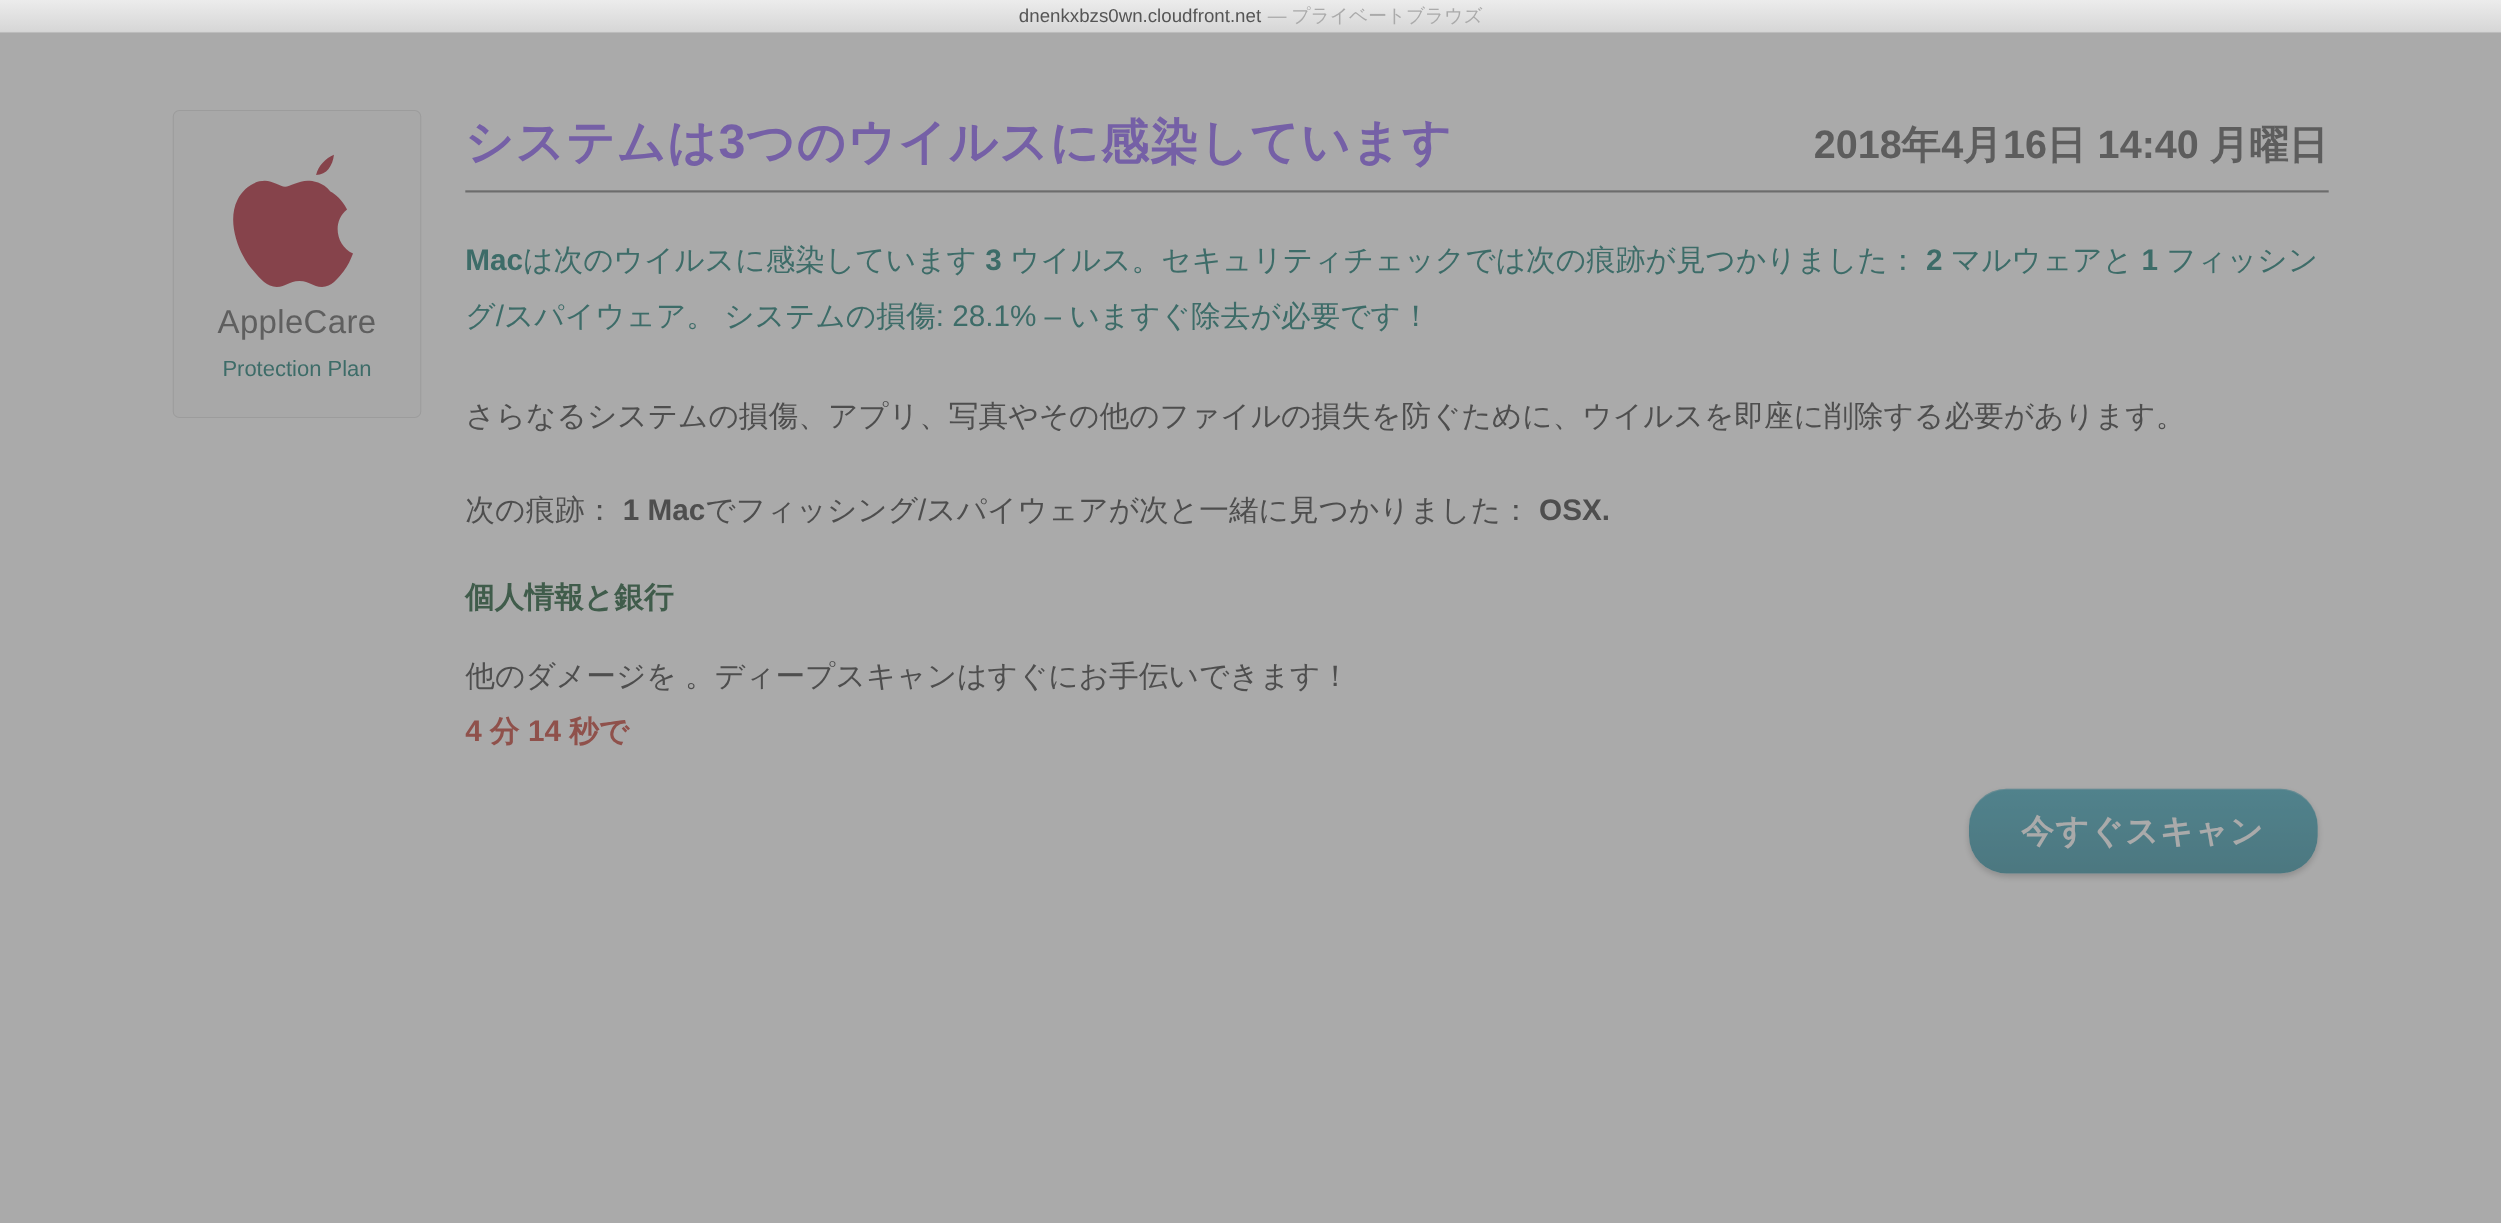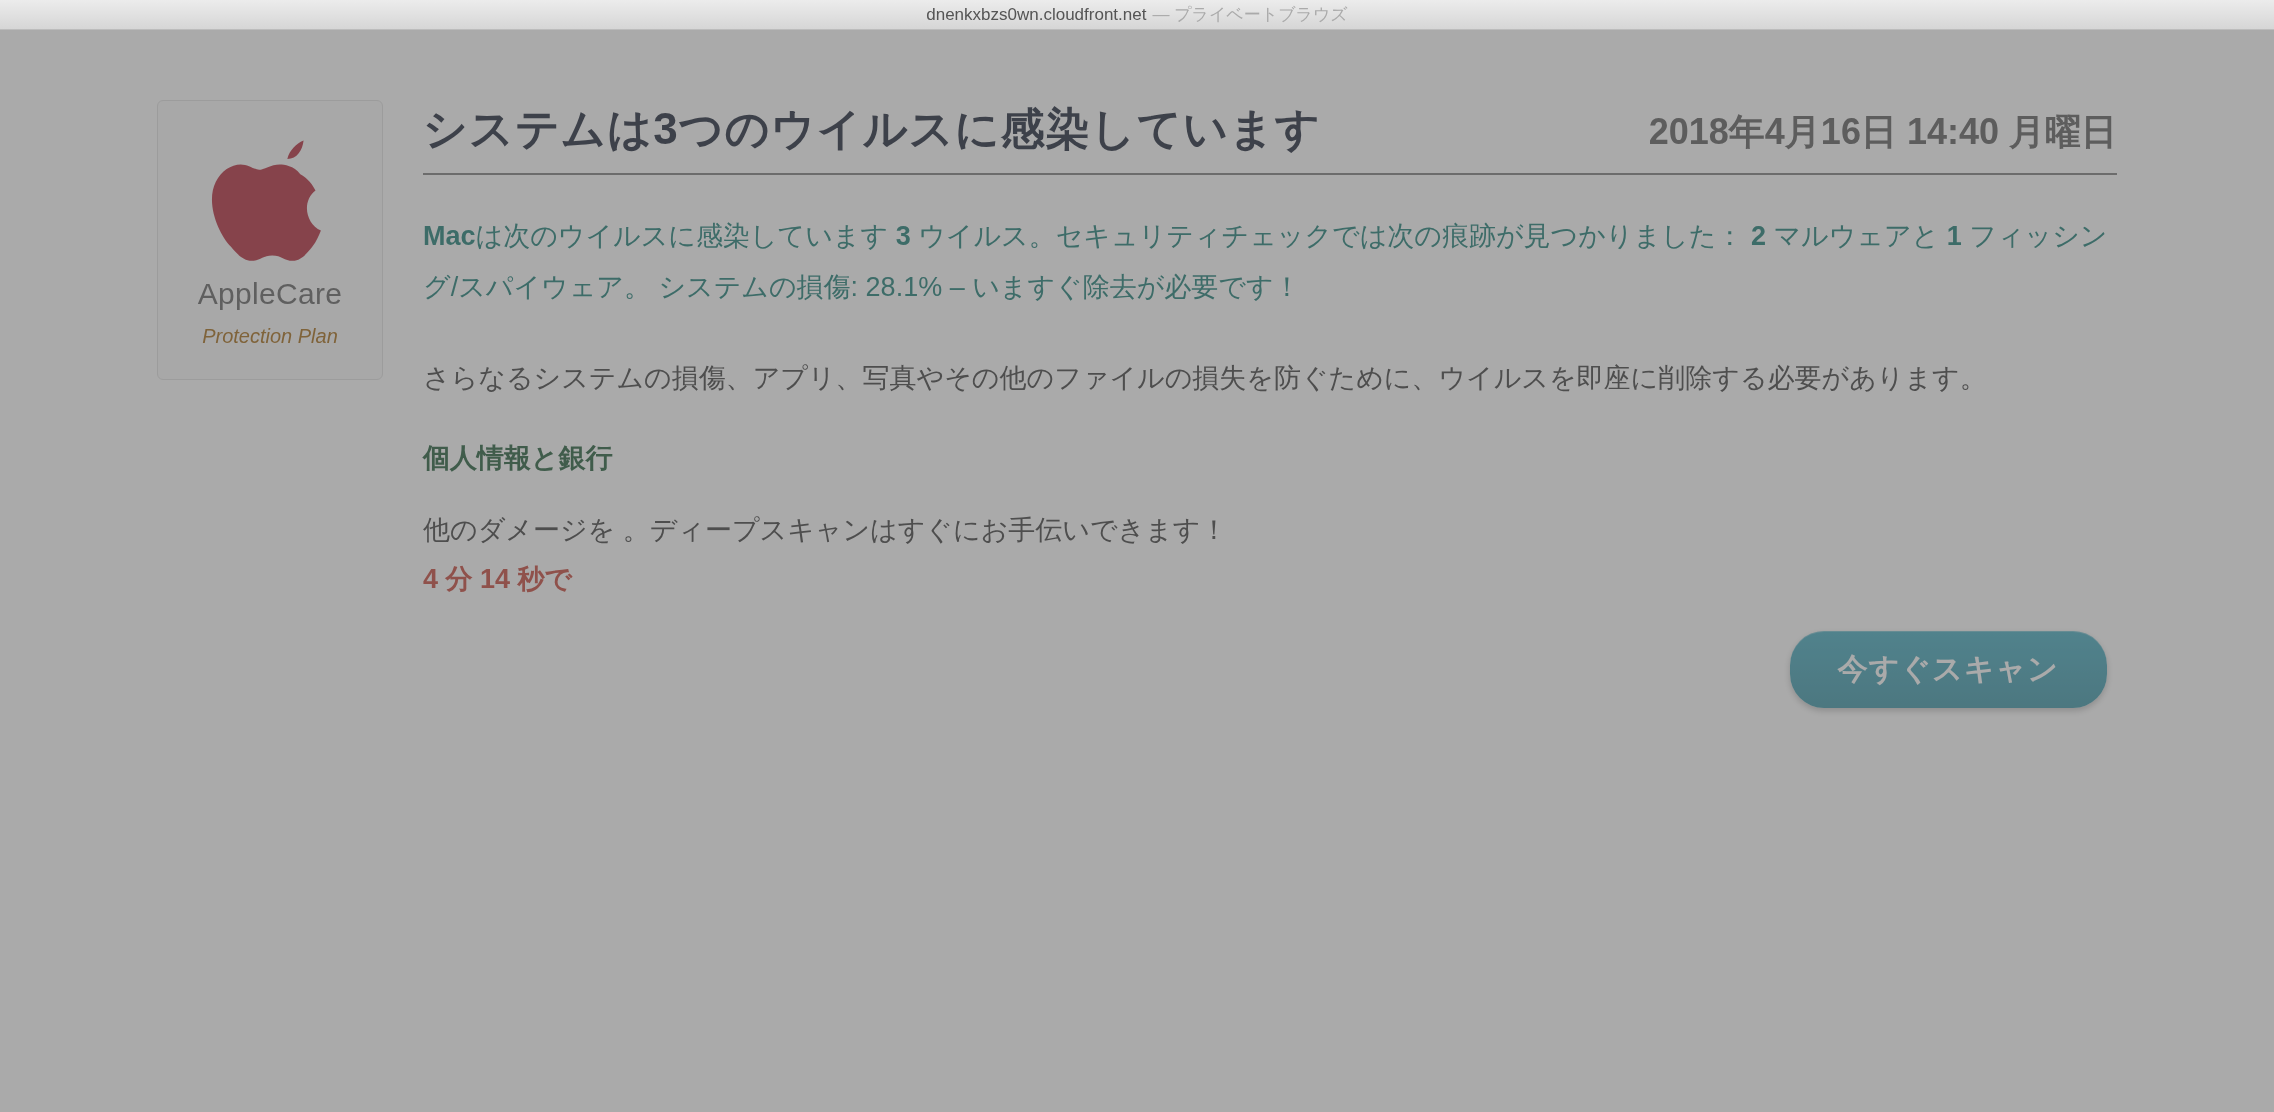--- a/index.html
+++ b/index.html
@@ -50,36 +50,36 @@
       border-radius: 6px;
       display: flex;
       flex-direction: column;
       align-items: center;
       justify-content: center;
       gap: 14px;
       flex-shrink: 0;
     }
     .badge svg { width: 130px; height: 130px; }
     .badge-title { font-size: 30px; color: #5a5a5a; font-weight: 400; letter-spacing: 0.3px; }
-    .badge-sub { font-size: 20px; color: #a16207; font-weight: 300; font-style: italic; }
+    .badge-sub { font-size: 20px; color: #0f766e; font-weight: 300; }
     .main {
       flex: 1;
     }
     .headline-row {
       display: flex;
       align-items: baseline;
       justify-content: space-between;
       border-bottom: 2px solid #777;
       padding-bottom: 14px;
       margin-bottom: 36px;
     }
     .headline {
       font-size: 44px;
       font-weight: 700;
-      color: #0f172a;
+      color: #8b5cf6;
       letter-spacing: 1px;
     }
     .date {
       font-size: 36px;
       font-weight: 600;
       color: #555;
       white-space: nowrap;
       margin-left: 30px;
     }
     .warn-text {
@@ -193,20 +193,23 @@
           <h1 class="headline">システムは3つのウイルスに感染しています</h1>
           <div class="date">2018年4月16日 14:40 月曜日</div>
         </div>
 
         <p class="warn-text">
           <span class="b">Mac</span><span>は次のウイルスに感染しています </span><span class="b">3</span><span> ウイルス。セキュリティチェックでは次の痕跡が見つかりました： </span><span class="b">2</span><span> マルウェアと  </span><span class="b">1</span><span> フィッシング/スパイウェア。 システムの損傷: 28.1% – いますぐ除去が必要です！</span>
         </p>
 
         <p class="body-text">さらなるシステムの損傷、アプリ、写真やその他のファイルの損失を防ぐために、ウイルスを即座に削除する必要があります。</p>
 
+        <p class="body-text">
+          <span>次の痕跡： </span><span class="b">1 Mac</span><span>でフィッシング/スパイウェアが次と一緒に見つかりました： </span><span class="b">OSX.</span>
+        </p>
 
         <h3 class="subhead">個人情報と銀行</h3>
 
         <p class="mixed-para">
           <span>他のダメージを                                                                                                          。ディープスキャンはすぐにお手伝いできます！</span><br>
           <span class="red">4 分    14 秒で</span>
         </p>
 
         <div class="cta-row">
           <button class="cta-button">今すぐスキャン</button>

